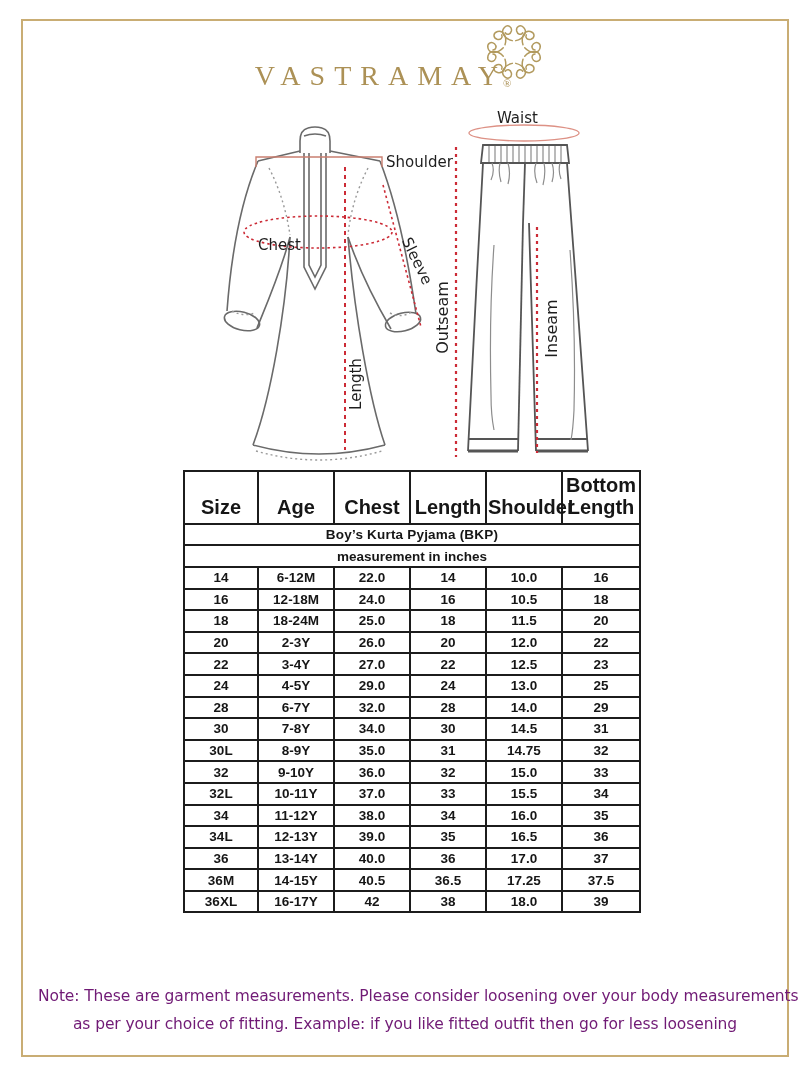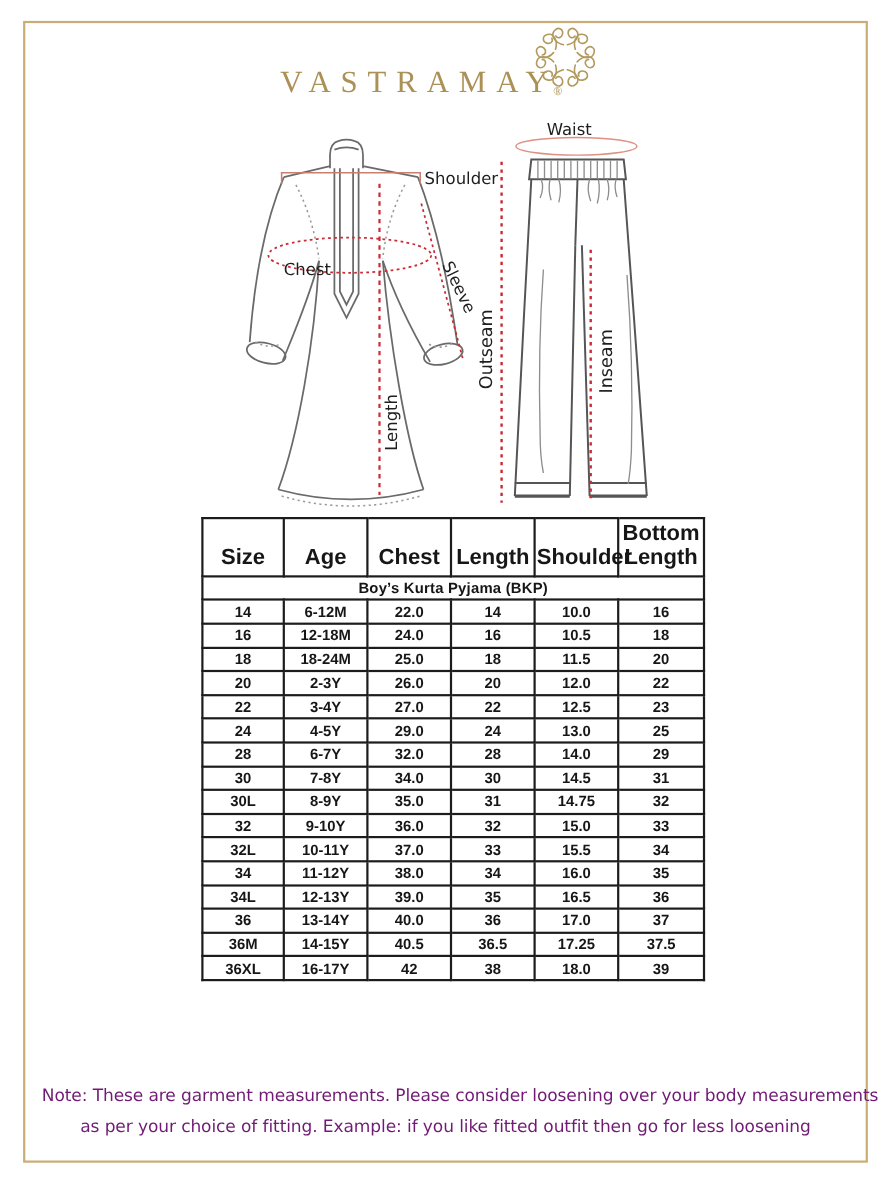--- a/index.html
+++ b/index.html
@@ -152,20 +152,23 @@
       <col style="width:76px">
       <col style="width:76px">
     <col style="width:76px">
       <col style="width:76px">
       <col style="width:78px">
   </colgroup>
   <tbody>
     <tr class="tbl-title">
       <td colspan="6">Boy’s Kurta Pyjama (BKP)</td>
     </tr>
+    <tr class="tbl-sub">
+      <td colspan="6">measurement in inches</td>
+    </tr>
   </tbody>
   <thead>
     <tr>
         <th>Size</th>
         <th>Age</th>
         <th>Chest</th>
         <th>Length</th>
         <th>Shoulder</th>
         <th>Bottom Length</th>
       </tr>

